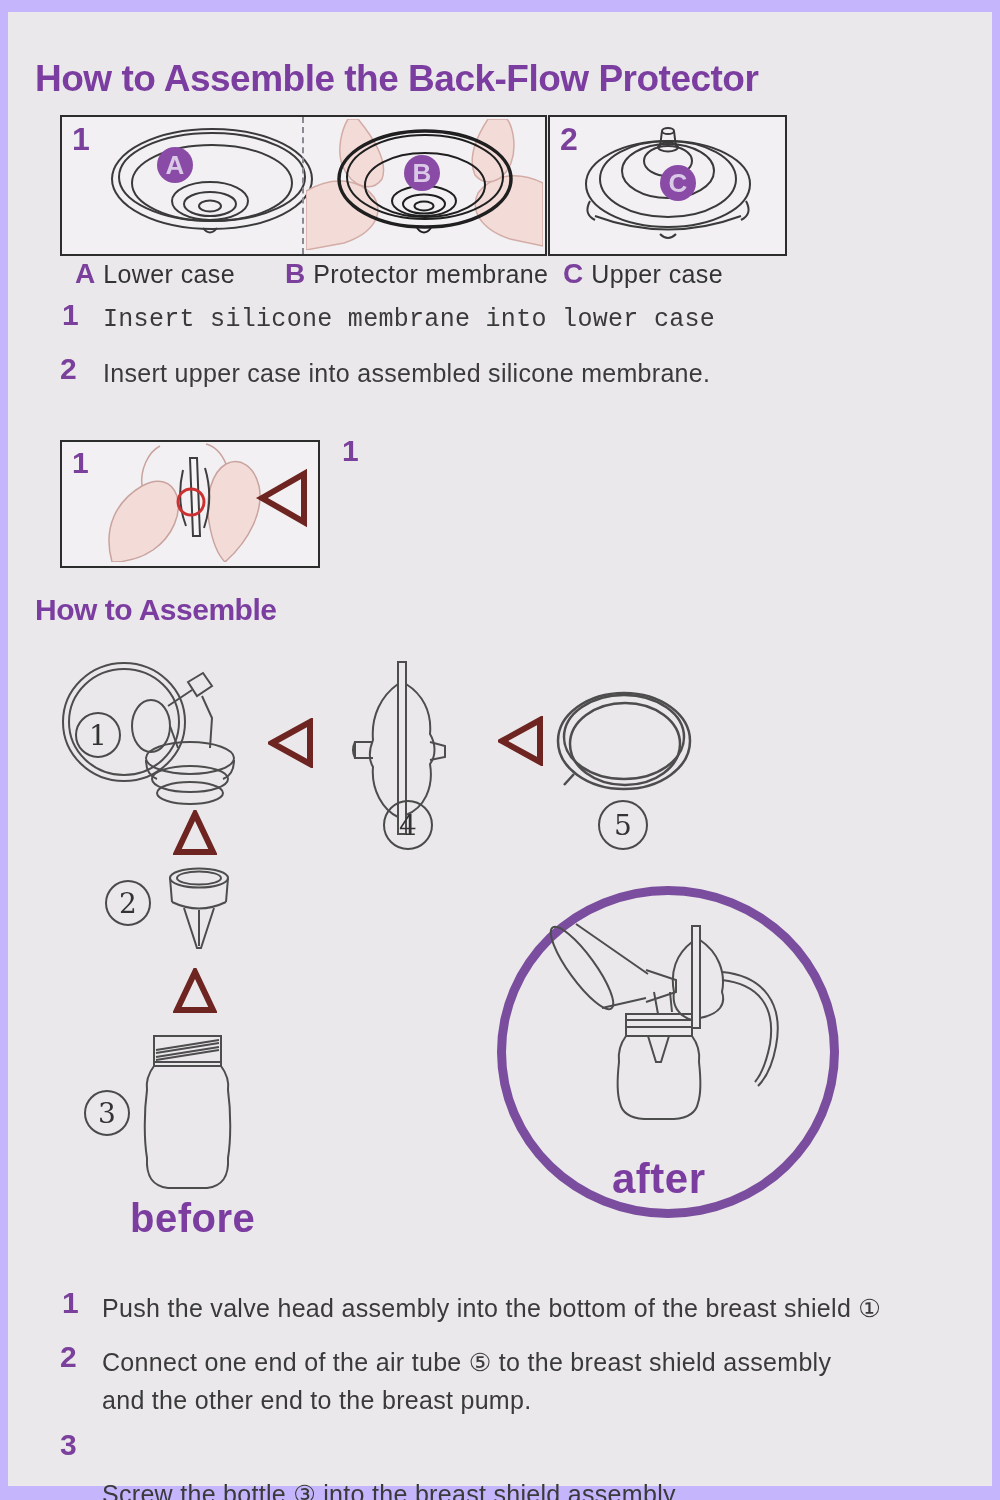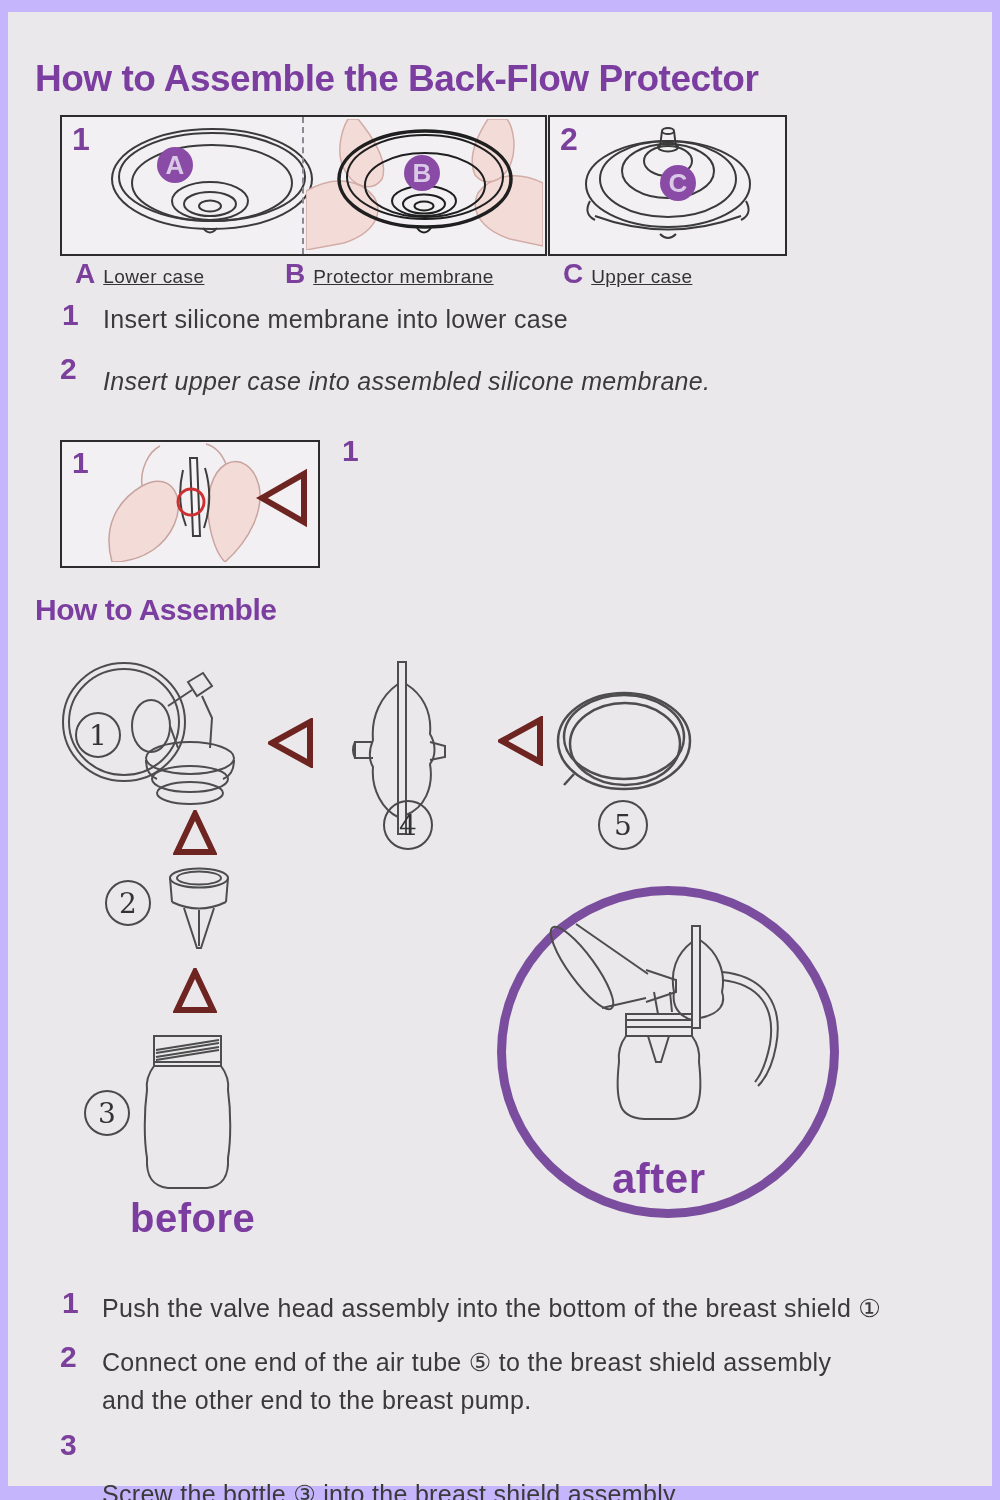--- a/index.html
+++ b/index.html
@@ -21,21 +21,21 @@
   
   .badge{position:absolute;width:36px;height:36px;border-radius:50%;background:#8a4ba6;
          color:#d9c8e6;font-weight:bold;font-size:26px;display:flex;align-items:center;justify-content:center;}
 
   
   .cnum{position:absolute;width:42px;height:42px;border:2px solid #4a4a4a;border-radius:50%;
         color:#333;font-family:"DejaVu Serif","Liberation Serif",serif;font-size:28px;
         display:flex;align-items:center;justify-content:center;background:transparent;}
 
   .part-letter{color:#7b3f9c;font-weight:bold;font-size:28px;margin-right:8px;}
-  .part-label{color:#333;font-size:19px;letter-spacing:0.4px;text-decoration:underline;}
+  .part-label{color:#333;font-size:25px;letter-spacing:0.4px;}
 
   .before-after{color:#7b3da0;font-weight:bold;font-size:40px;letter-spacing:0.5px;}
 
   .after-circle{position:absolute;left:497px;top:886px;width:324px;height:314px;
                 border:9px solid #7b4d9e;border-radius:50%;}
 
   svg{display:block;}
 </style>
 </head>
 <body>
@@ -110,23 +110,23 @@
     <span class="part-letter">A</span><span class="part-label">Lower case</span>
   </div>
   <div class="abs" style="left:285px;top:258px;">
     <span class="part-letter">B</span><span class="part-label">Protector membrane</span>
   </div>
   <div class="abs" style="left:563px;top:258px;">
     <span class="part-letter">C</span><span class="part-label">Upper case</span>
   </div>
 
   <div class="abs purple-num" style="left:62px;top:298px;font-size:30px;">1</div>
-  <div class="abs body-text" style="left:103px;top:305px;">Insert silicone membrane into lower case</div>
+  <div class="abs body-text" style="left:103px;top:305px;font-family:Liberation Mono, monospace;">Insert silicone membrane into lower case</div>
   <div class="abs purple-num" style="left:60px;top:352px;font-size:30px;">2</div>
-  <div class="abs body-text" style="left:103px;top:367px;font-style:italic;">Insert upper case into assembled silicone membrane.</div>
+  <div class="abs body-text" style="left:103px;top:359px;">Insert upper case into assembled silicone membrane.</div>
 
   <div class="panel" style="left:60px;top:440px;width:256px;height:124px;">
     <span class="pnum" style="font-size:30px;">1</span>
     <span class="abs" style="left:28px;top:0px;">
       <svg width="226" height="120" viewBox="0 0 226 120">
         <path d="M22,120 C12,84 28,58 52,44 C68,35 82,39 87,54 C92,71 83,94 63,108 C51,116 37,120 22,120 Z" fill="#f3dcd8" stroke="#c9a39e" stroke-width="1.5"></path>
         <path d="M52,44 C50,28 58,10 70,4" fill="none" stroke="#c9a39e" stroke-width="1.5"></path>
         <path d="M135,120 C160,98 174,68 169,44 C164,24 150,15 136,22 C122,30 115,54 119,80 C122,98 127,112 135,120 Z" fill="#f3dcd8" stroke="#c9a39e" stroke-width="1.5"></path>
         <path d="M136,22 C131,10 124,4 116,2" fill="none" stroke="#c9a39e" stroke-width="1.5"></path>
         <g fill="#f6f4f6" stroke="#3e3e3e" stroke-width="2">

